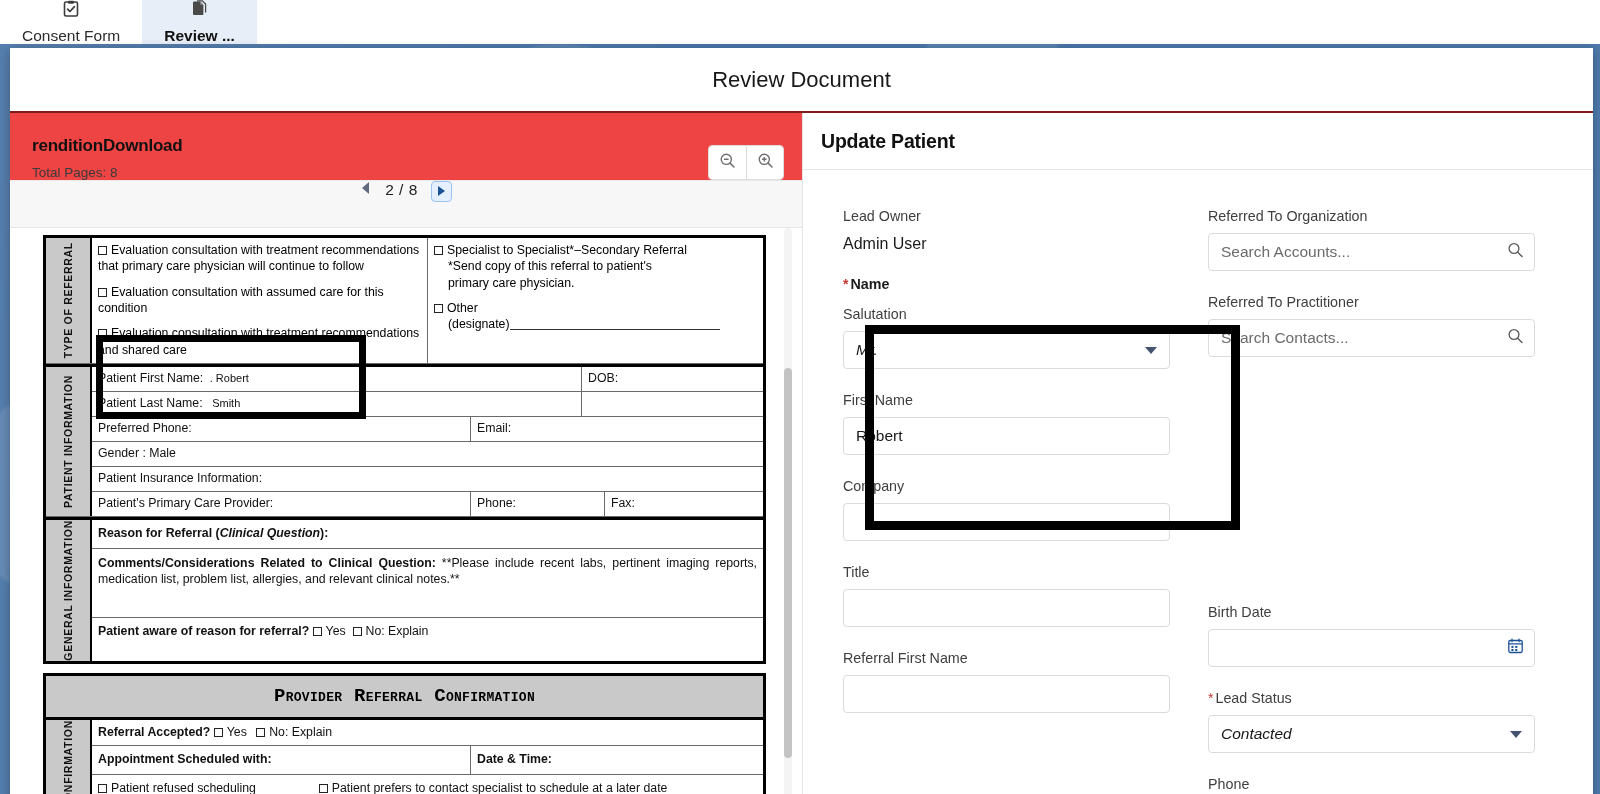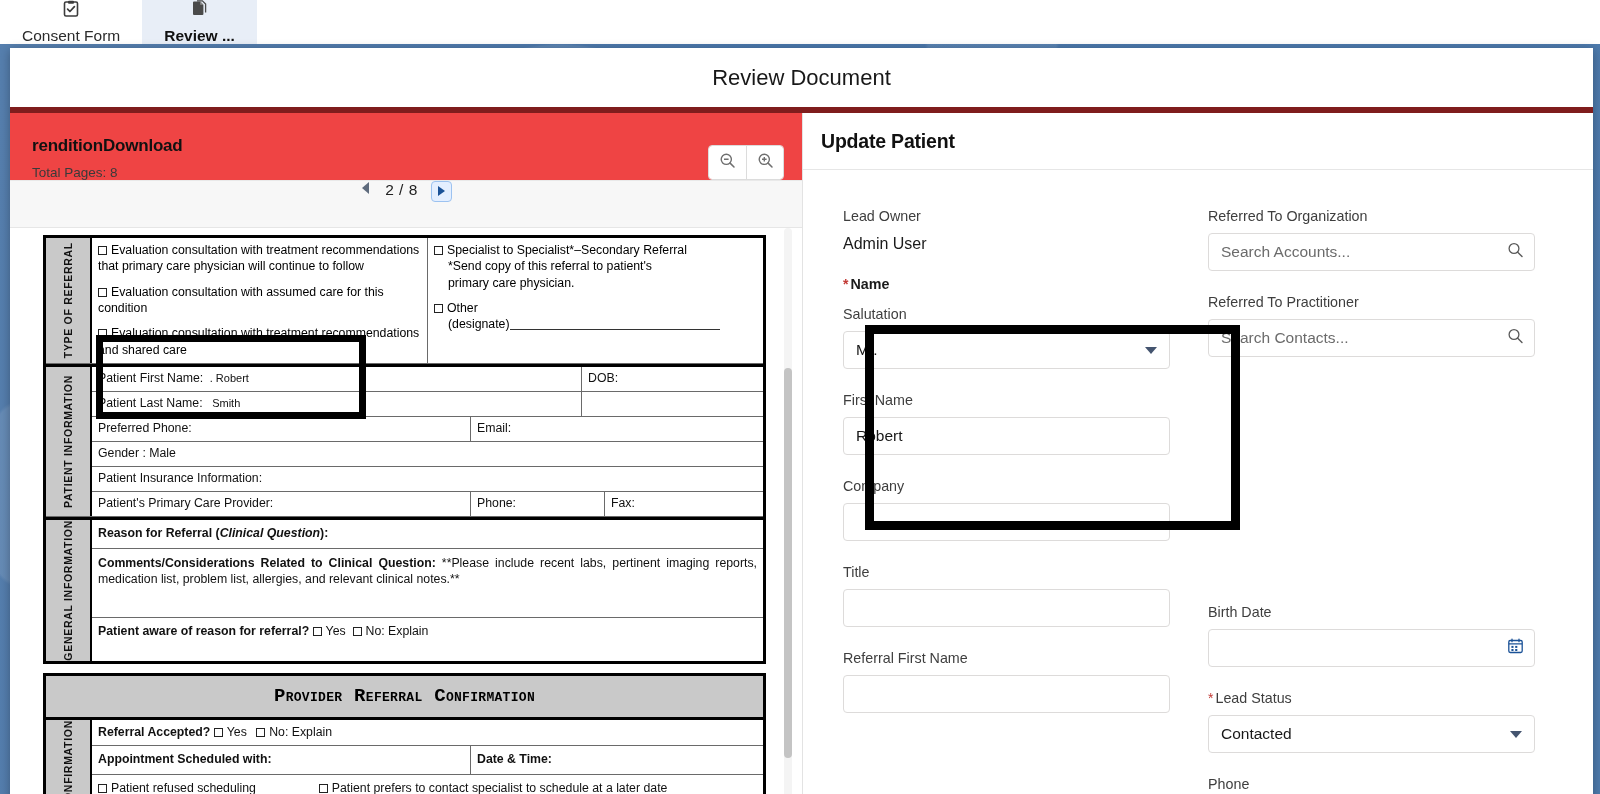--- a/index.html
+++ b/index.html
@@ -41,21 +41,21 @@
       linear-gradient(100deg, #567fae 0%, #4a77ab 45%, #4e7bad 100%);
   }
 
   
   .modal {
     position: absolute; left: 10px; top: 48px; width: 1583px; height: 760px;
     background: #ffffff; box-shadow: 0 2px 10px rgba(0,0,0,.30);
     overflow: hidden;
   }
   .modal-header {
-    height: 65px; border-bottom: 6px solid #7f1d1d;
+    height: 65px; border-bottom: 2px solid #7f1d1d;
     display: flex; align-items: center; justify-content: center;
   }
   .modal-title { font-size: 22px; color: #181818; }
 
   .modal-body { display: flex; height: 695px; }
 
   
   .pdf-pane { width: 793px; position: relative; background: #fff; border-right: 1px solid #e3e3e3; }
   .pdf-head {
     height: 68px; padding: 14px 18px 0 22px;
@@ -149,21 +149,21 @@
     width: 100%; height: 38px; border: 1px solid #dddbda; border-radius: 4px;
     background: #fff; padding: 0 12px; font-size: 15.5px; color: #181818;
     font-family: "Liberation Sans", sans-serif; outline: none;
   }
   .finput::placeholder { color: #6b6b6b; }
   .inputwrap { position: relative; }
   .in-icon { position: absolute; right: 11px; top: 50%; transform: translateY(-50%); pointer-events: none; }
   .fselect {
     width: 100%; height: 38px; border: 1px solid #dddbda; border-radius: 4px;
     background: #fff; padding: 0 12px; font-size: 15.5px; color: #181818;
-    display: flex; align-items: center; justify-content: space-between; cursor: pointer;
+    display: flex; align-items: center; justify-content: space-between; cursor: pointer; font-style: italic;
   }
   .caret { width: 0; height: 0; border-left: 6px solid transparent; border-right: 6px solid transparent; border-top: 7px solid #44546f; }
 
   
   .name-highlight {
     position: absolute; left: 22px; top: 49px; width: 375px; height: 205px;
     border: 9px solid #000; pointer-events: none; z-index: 9;
   }
   .namegroup { position: relative; }
 </style>

